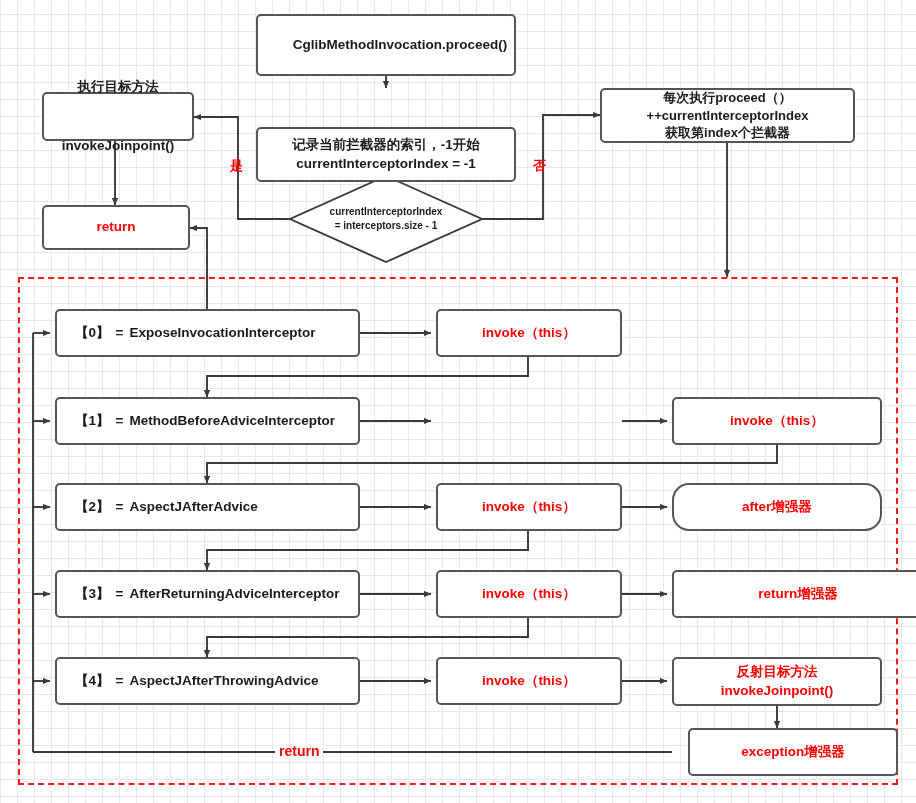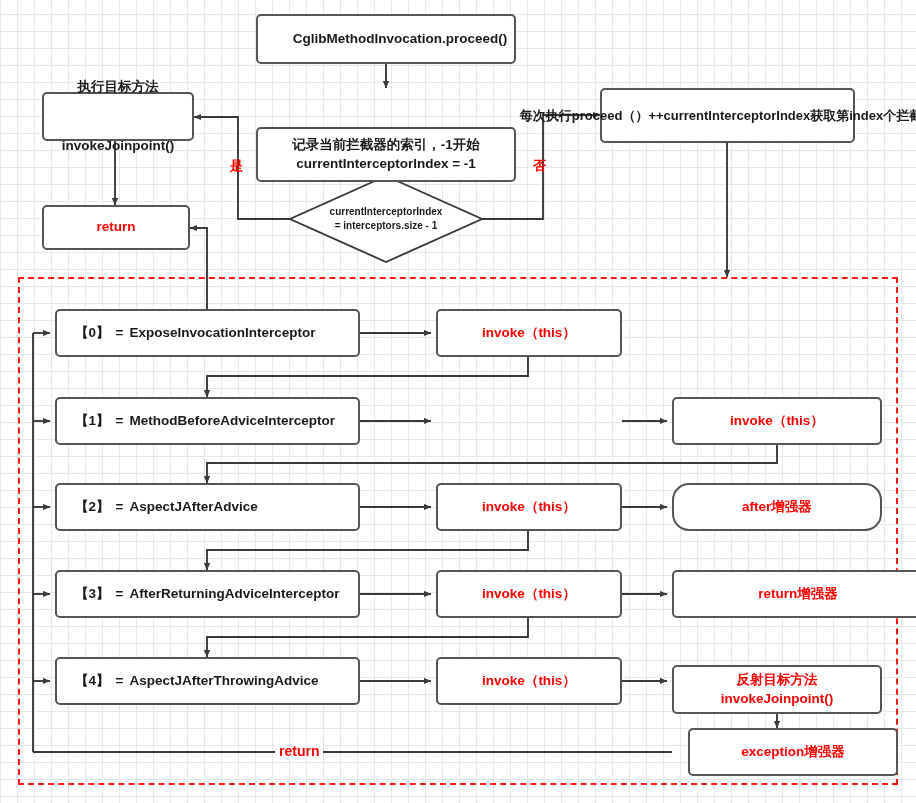--- a/index.html
+++ b/index.html
@@ -139,39 +139,39 @@
       <path d="M622,681 L667,681" marker-end="url(#ah)"></path>
 
       <path d="M777,706 L777,728" marker-end="url(#ah)"></path>
     </g>
 
     <polygon points="386,176 482,219 386,262 290,219" fill="#ffffff" stroke="#3a3a3a" stroke-width="1.9"></polygon>
   </svg>
 
   <div class="dashbox" style="left:18px;top:277px;width:880px;height:508px;"></div>
 
-  <div class="node" style="left:256px;top:14px;width:260px;height:50px;padding-left:28px;">
+  <div class="node" style="left:256px;top:14px;width:260px;height:62px;padding-left:28px;">
     <span class="l">CglibMethodInvocation.proceed()</span>
   </div>
 
   <div class="node" style="left:256px;top:88px;width:260px;height:55px;flex-direction:column;margin-top:39px;">
     <span class="l">记录当前拦截器的索引，-1开始</span>
     <span class="l">currentInterceptorIndex = -1</span>
   </div>
 
   <div class="node" style="left:42px;top:92px;width:152px;height:49px;flex-direction:column;gap:40px;">
     <span class="l">执行目标方法</span>
     <span class="l">invokeJoinpoint()</span>
   </div>
 
   <div class="node" style="left:42px;top:205px;width:148px;height:45px;">
     <span class="l red">return</span>
   </div>
 
-  <div class="node" style="left:600px;top:88px;width:255px;height:55px;flex-direction:row;font-size:13px;">
+  <div class="node" style="left:600px;top:88px;width:255px;height:55px;flex-direction:column;font-size:13px;">
     <span class="l">每次执行proceed（）</span>
     <span class="l">++currentInterceptorIndex</span>
     <span class="l">获取第index个拦截器</span>
   </div>
 
   <div class="diamond" style="left:290px;top:176px;width:192px;height:86px;flex-direction:column;">
     <span class="dtxt">currentInterceptorIndex</span>
     <span class="dtxt">= interceptors.size - 1</span>
   </div>
 
@@ -219,21 +219,21 @@
 
   <div class="node" style="left:672px;top:397px;width:210px;height:48px;">
     <span class="l red">invoke（this）</span>
   </div>
   <div class="node" style="left:672px;top:483px;width:210px;height:48px;border-radius:17px;">
     <span class="l red">after增强器</span>
   </div>
   <div class="node" style="left:672px;top:570px;width:252px;height:48px;">
     <span class="l red">return增强器</span>
   </div>
-  <div class="node" style="left:672px;top:657px;width:210px;height:49px;flex-direction:column;margin-top:8px;">
+  <div class="node" style="left:672px;top:657px;width:210px;height:49px;flex-direction:column;">
     <span class="l red">反射目标方法</span>
     <span class="l red">invokeJoinpoint()</span>
   </div>
 
   <div class="node" style="left:688px;top:728px;width:210px;height:48px;">
     <span class="l red">exception增强器</span>
   </div>
 
   <div class="retlabel" style="left:275px;top:743px;">return</div>
 

